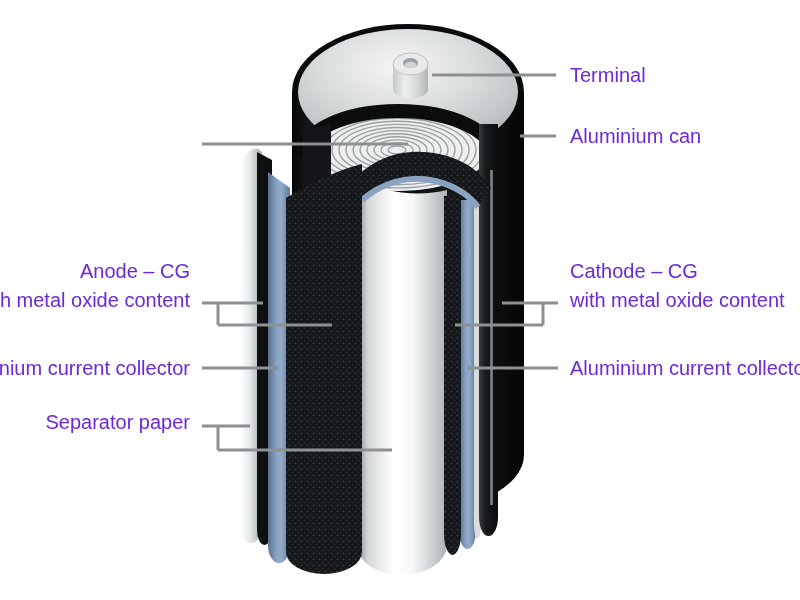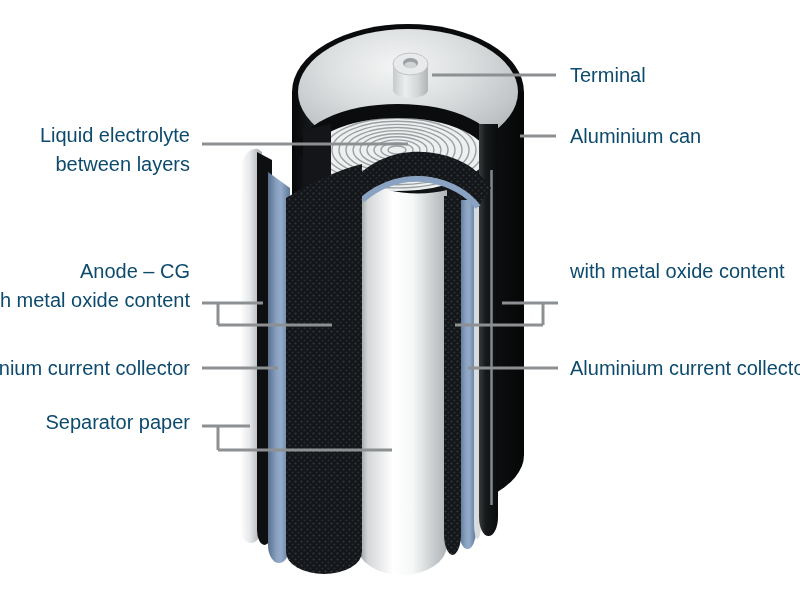--- a/index.html
+++ b/index.html
@@ -5,21 +5,21 @@
   html,body{margin:0;padding:0;}
   body{
     width:800px;height:600px;position:relative;overflow:hidden;
     background:#ffffff;
     font-family:"Liberation Sans", sans-serif;
   }
   .stage{position:absolute;left:0;top:0;width:800px;height:600px;}
   svg.art{position:absolute;left:0;top:0;}
   .label{
     position:absolute;
-    font-size:20px;line-height:29px;color:#0c4a6e;
+    font-size:20px;line-height:29px;color:#6d28d9;
     white-space:nowrap;
   }
   .label.left{right:610px;text-align:right;}
   .label.right{left:570px;text-align:left;}
 </style>
 </head>
 <body>
 
 <div class="stage">
 
@@ -139,24 +139,20 @@
       <path d="M432,75 H556"></path>
       <path d="M520,136 H556"></path>
       <path d="M202,303 H263 M218,303 V325 M218,325 H332"></path>
       <path d="M558,303 H502 M543,303 V325 M543,325 H455"></path>
       <path d="M202,368 H278"></path>
       <path d="M558,368 H468"></path>
       <path d="M202,426 H250 M218,426 V450 M218,450 H392"></path>
     </g>
   </svg>
 
-  <div class="label left" style="top:121px;">
-    <div>Liquid electrolyte</div>
-    <div>between layers</div>
-  </div>
 
   <div class="label left" style="top:257px;">
     <div>Anode – CG</div>
     <div>with metal oxide content</div>
   </div>
 
   <div class="label left" style="top:354px;">
     <div>Aluminium current collector</div>
   </div>
 
@@ -166,20 +162,21 @@
 
   <div class="label right" style="top:61px;">
     <div>Terminal</div>
   </div>
 
   <div class="label right" style="top:122px;">
     <div>Aluminium can</div>
   </div>
 
   <div class="label right" style="top:257px;">
+    <div>Cathode – CG</div>
     <div>with metal oxide content</div>
   </div>
 
   <div class="label right" style="top:354px;">
     <div>Aluminium current collector</div>
   </div>
 
 </div>
 
 </body></html>

